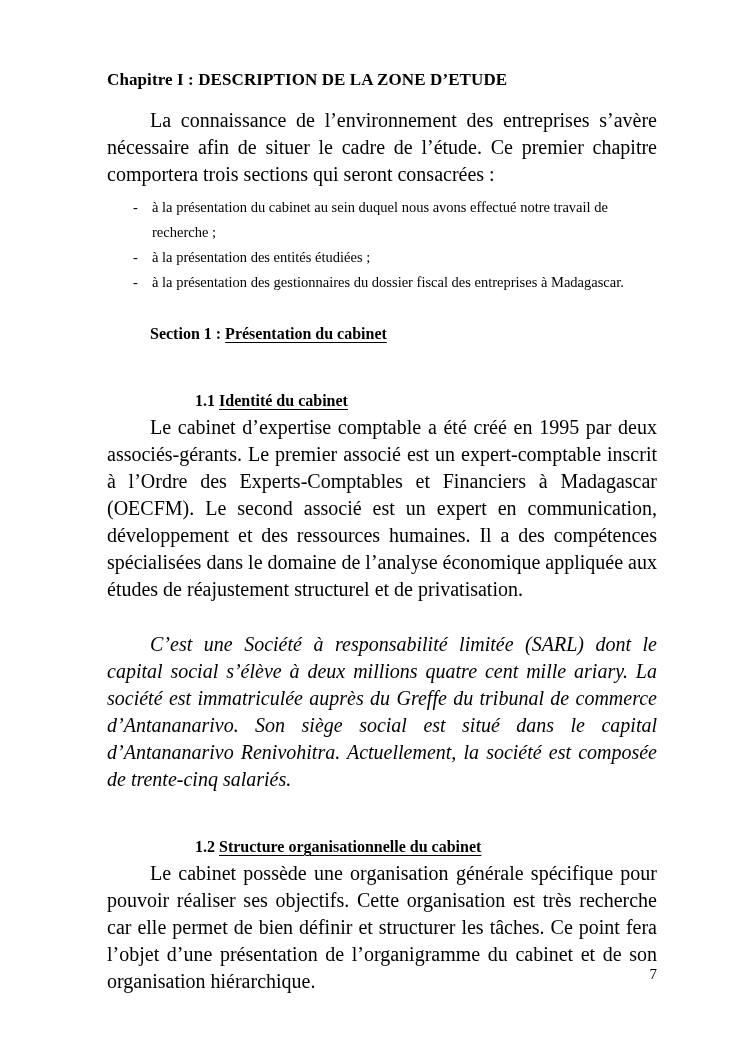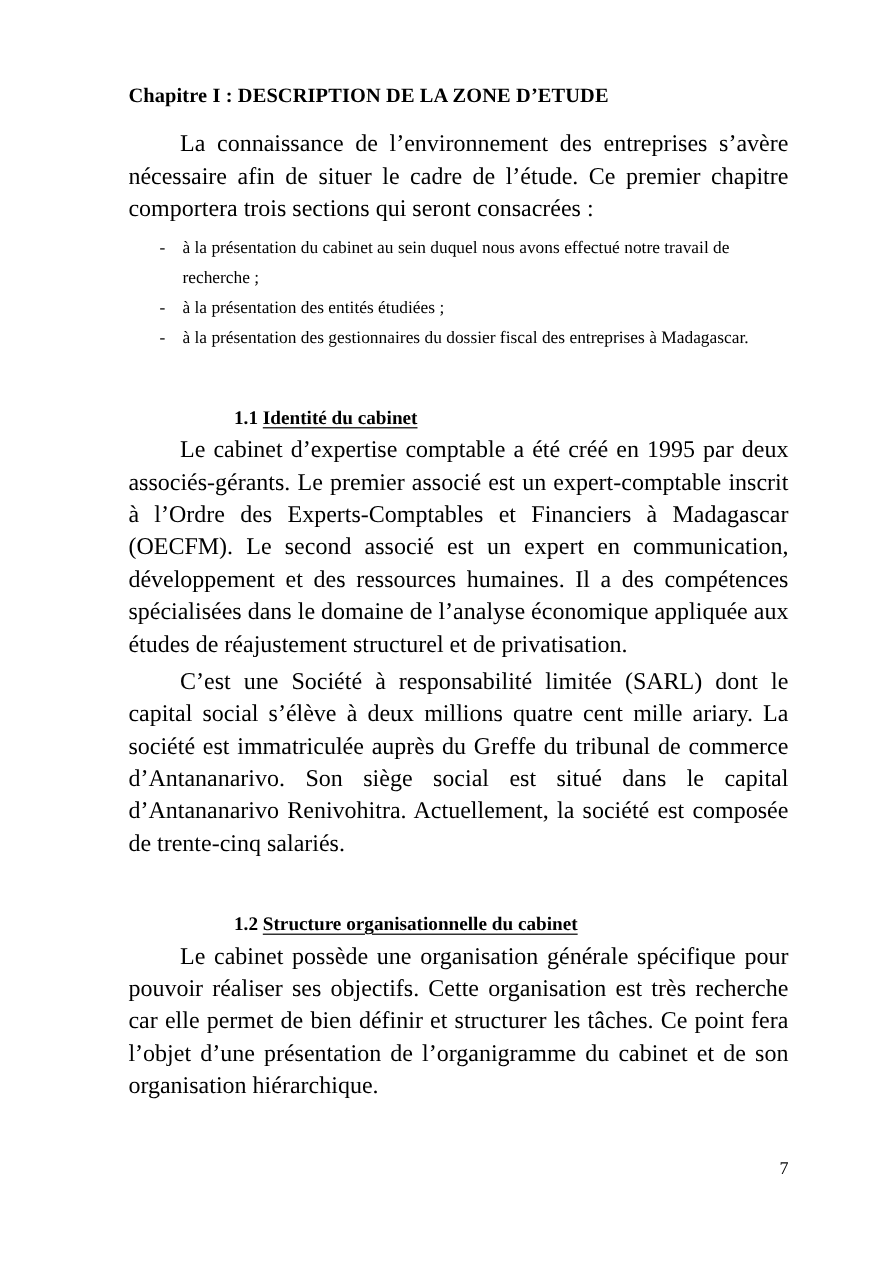--- a/index.html
+++ b/index.html
@@ -57,21 +57,21 @@
     font-size: 16px;
     font-weight: bold;
     line-height: 27px;
     margin-top: 40px;
     padding-left: 88px;
   }
   .u {
     text-decoration: underline;
     text-underline-offset: 3px;
   }
-  .mt-para { margin-top: 4px; }
+  .mt-para { margin-top: 28px; font-style: italic; }
   .page-number {
     position: absolute;
     top: 966px;
     right: 87px;
     font-size: 15px;
   }
 </style>
 </head>
 <body>
 
@@ -89,20 +89,24 @@
     <li>
       <span class="dash">-</span>
       <span>à la présentation des entités étudiées ;</span>
     </li>
     <li>
       <span class="dash">-</span>
       <span>à la présentation des gestionnaires du dossier fiscal des entreprises à Madagascar.</span>
     </li>
   </ul>
 
+  <h2 class="sec-heading">
+    <span>Section 1 :</span>
+    <span class="u">Présentation du cabinet</span>
+  </h2>
 
 
   <h3 class="sub-heading">
     <span>1.1</span>
     <span class="u">Identité du cabinet</span>
   </h3>
 
   <p class="body-text">Le cabinet d’expertise comptable a été créé en 1995 par deux associés-gérants. Le premier associé est un expert-comptable inscrit à l’Ordre des Experts-Comptables et Financiers à Madagascar (OECFM). Le second associé est un expert en communication, développement et des ressources humaines. Il a des compétences spécialisées dans le domaine de l’analyse économique appliquée aux études de réajustement structurel et de privatisation.</p>
 
   <p class="body-text mt-para">C’est une Société à responsabilité limitée (SARL) dont le capital social s’élève à deux millions quatre cent mille ariary. La société est immatriculée auprès du Greffe du tribunal de commerce d’Antananarivo. Son siège social est situé dans le capital d’Antananarivo Renivohitra. Actuellement, la société est composée de trente-cinq salariés.</p>

